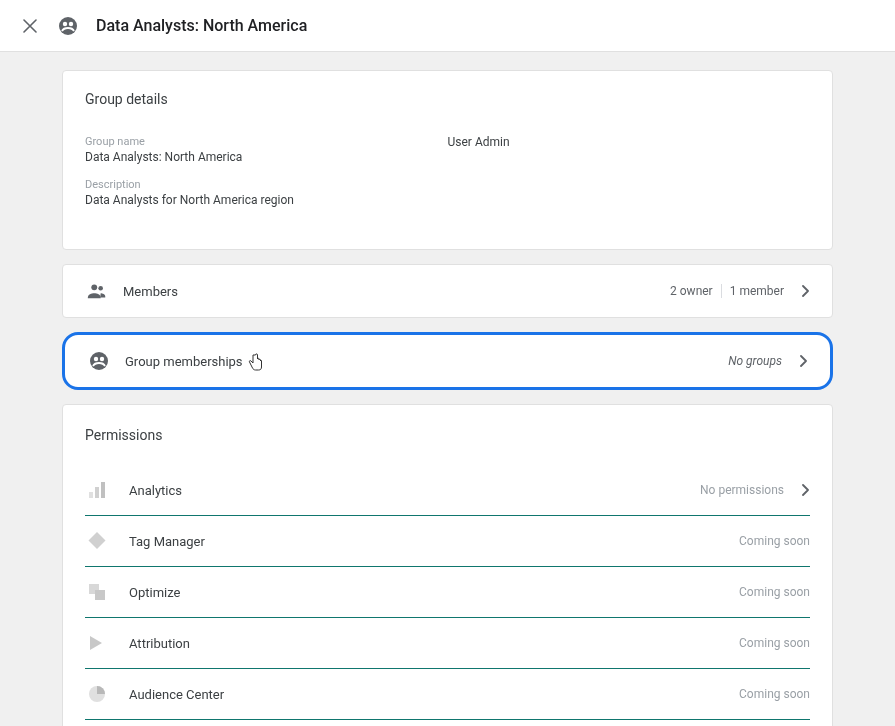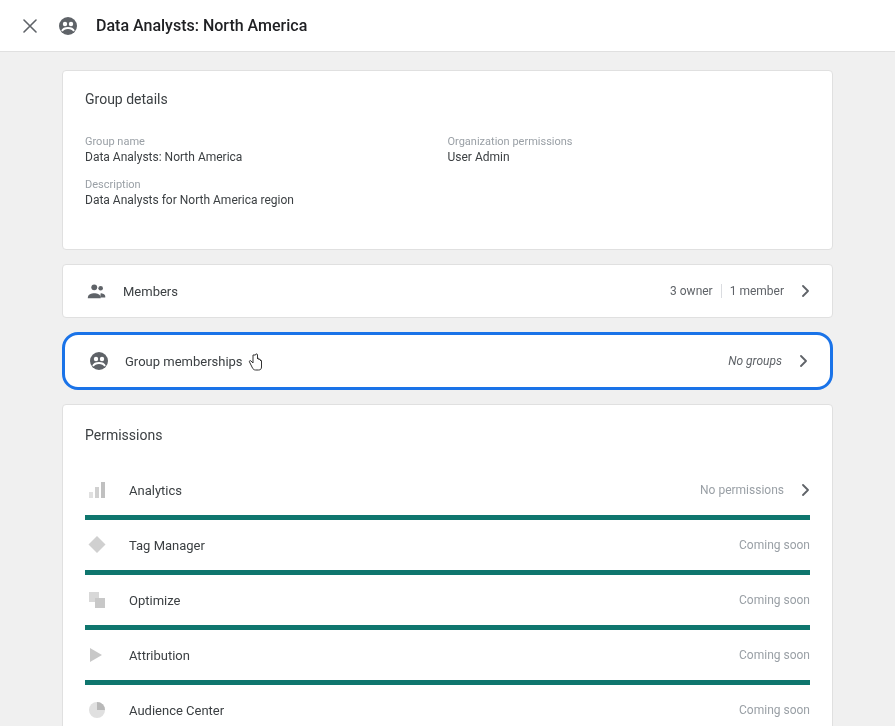--- a/index.html
+++ b/index.html
@@ -116,21 +116,21 @@
   }
   .perms-title {
     font-size: 14px;
     color: #3c4043;
     margin-bottom: 22px;
   }
   .perm-row {
     display: flex;
     align-items: center;
     padding: 13px 0;
-    border-bottom: 5px solid #0f766e;
+    border-bottom: 1px solid #0f766e;
   }
   .perm-row:last-child { border-bottom: none; }
   .perm-icon {
     width: 24px; height:24px;
     display:flex; align-items:center; justify-content:center;
     margin-right: 20px;
     color:#c0c0c0;
   }
   .perm-label {
     font-size: 13px;
@@ -169,39 +169,38 @@
   <div class="card details">
     <div class="details-title">Group details</div>
     <div class="details-grid">
       <div class="details-col">
         <div class="details-label">Group name</div>
         <div class="details-value">Data Analysts: North America</div>
         <div class="details-label">Description</div>
         <div class="details-value">Data Analysts for North America region</div>
       </div>
       <div class="details-col">
-        <div class="details-label">Organization permissions</div>
         <div class="details-value">User Admin</div>
       </div>
     </div>
   </div>
 
   <div class="card row-card">
     <div class="icon">
       <svg width="22" height="22" viewBox="0 0 24 24" fill="#5f6368">
           <circle cx="9" cy="8" r="3.2"></circle>
           <circle cx="16" cy="9" r="2.5"></circle>
           <path d="M2 19c0-3 4-4.5 7-4.5s7 1.5 7 4.5v1H2z"></path>
           <path d="M16 14.5c2 0 5 1 5 3.5v1h-5.5"></path>
         </svg>
     </div>
     <div class="label">Members</div>
     <div class="spacer"></div>
     <div class="meta">
-      <span>3 owner</span>
+      <span>2 owner</span>
       <span class="divider-v"></span>
       <span>1 member</span>
     </div>
     <div class="chevron">
       <svg width="8" height="12" viewBox="0 0 8 12">
           <path d="M1 1l5 5-5 5" stroke="#5f6368" stroke-width="1.8" fill="none" stroke-linecap="round" stroke-linejoin="round"></path>
         </svg>
     </div>
   </div>
 

